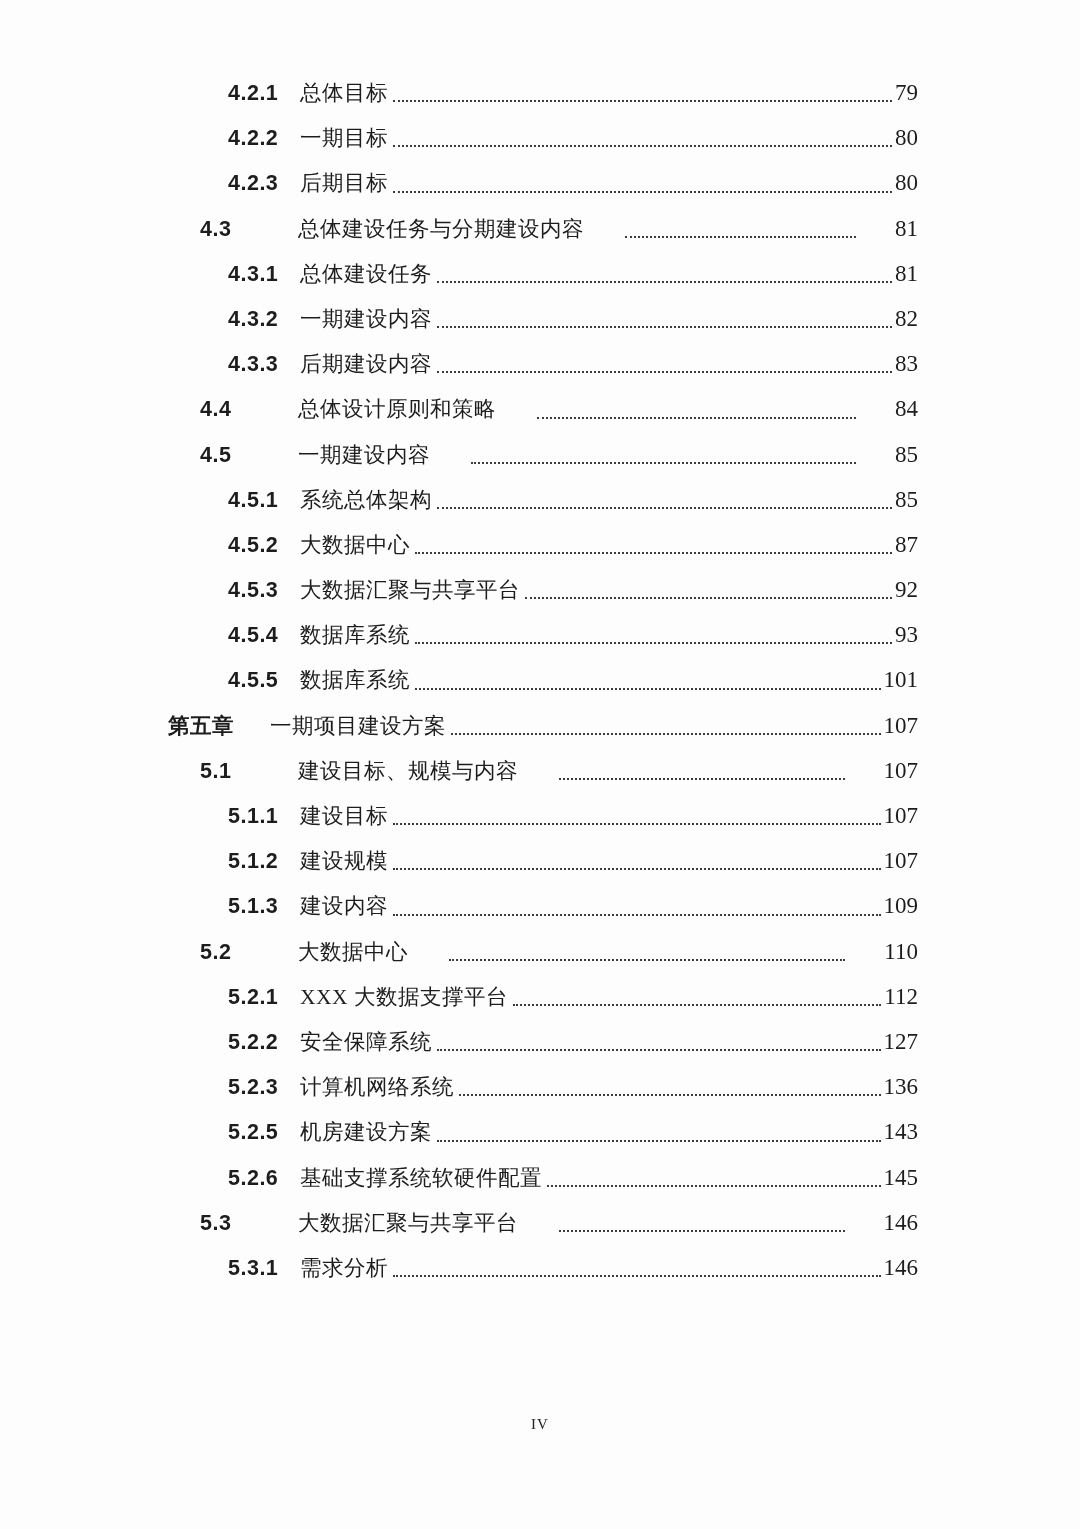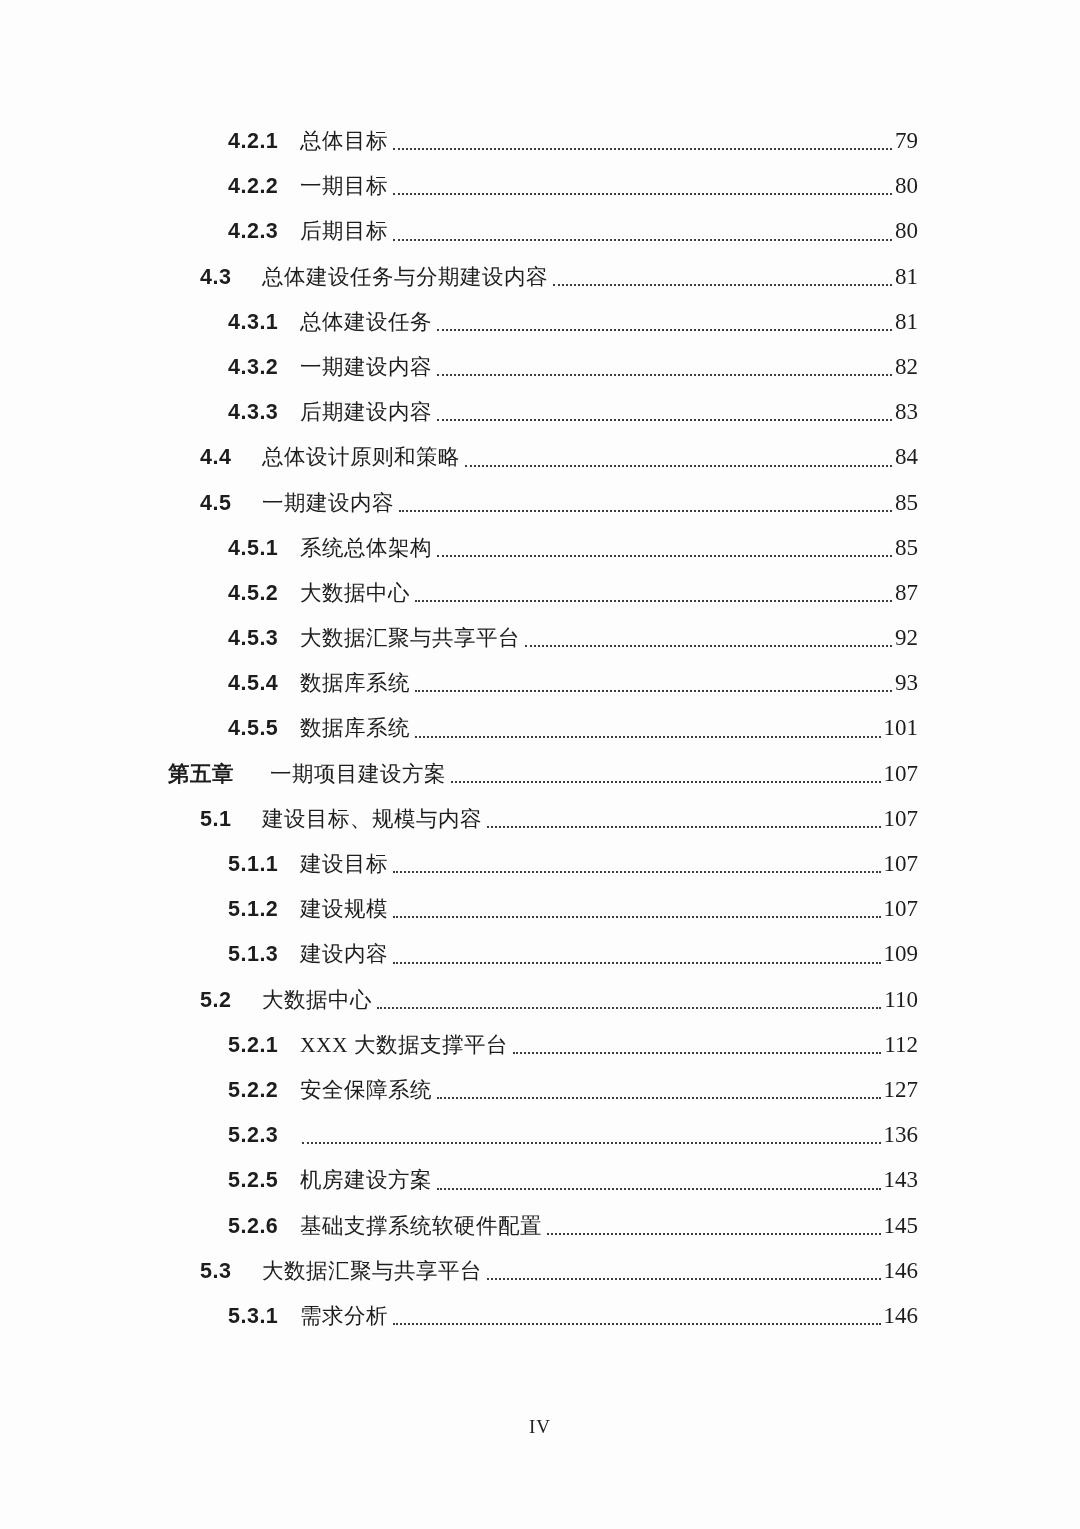--- a/index.html
+++ b/index.html
@@ -9,21 +9,21 @@
     height: 1529px;
     position: relative;
     background: #fdfdfd;
     font-family: "Liberation Serif", "DejaVu Serif", serif;
     color: #1d1d1d;
     overflow: hidden;
   }
   .page {
     position: absolute;
     inset: 0;
-    padding: 118px 162px 0 168px;
+    padding: 70px 162px 0 168px;
   }
   .toc-row {
     display: flex;
     align-items: baseline;
     height: 45.2px;
     font-size: 21.5px;
     line-height: 45.2px;
     white-space: nowrap;
   }
   .toc-row .num {
@@ -44,32 +44,32 @@
     border-bottom: 2.4px dotted #3c3c3c;
     margin: 0 3px 13px 2px;
   }
   .toc-row .pagenum {
     flex: 0 0 auto;
     font-size: 23px;
   }
   
   .toc-row.level-1 { padding-left: 0; }
   .toc-row.level-1 .num { width: 102px; }
-  .toc-row.level-2 { padding-left: 32px; }
+  .toc-row.level-2 { padding-left: 32px; gap: 36px; }
   .toc-row.level-2 .num { width: 62px; }
   .toc-row.level-3 { padding-left: 60px; }
   .toc-row.level-3 .num { width: 72px; }
 
   .footer {
     position: absolute;
     top: 1416px;
     left: 0;
     right: 0;
     text-align: center;
-    font-size: 19px;
+    font-size: 15px;
     letter-spacing: 1px;
     color: #222;
   }
 </style>
 </head>
 <body>
 
 <div class="page">
   <div>
       <div class="toc-row level-3">
@@ -199,20 +199,21 @@
     <span class="pagenum">112</span>
   </div>
       <div class="toc-row level-3">
     <span class="num">5.2.2</span>
     <span class="title">安全保障系统</span>
     <span class="leader"></span>
     <span class="pagenum">127</span>
   </div>
       <div class="toc-row level-3">
     <span class="num">5.2.3</span>
+    <span class="title">计算机网络系统</span>
     <span class="leader"></span>
     <span class="pagenum">136</span>
   </div>
       <div class="toc-row level-3">
     <span class="num">5.2.5</span>
     <span class="title">机房建设方案</span>
     <span class="leader"></span>
     <span class="pagenum">143</span>
   </div>
       <div class="toc-row level-3">

